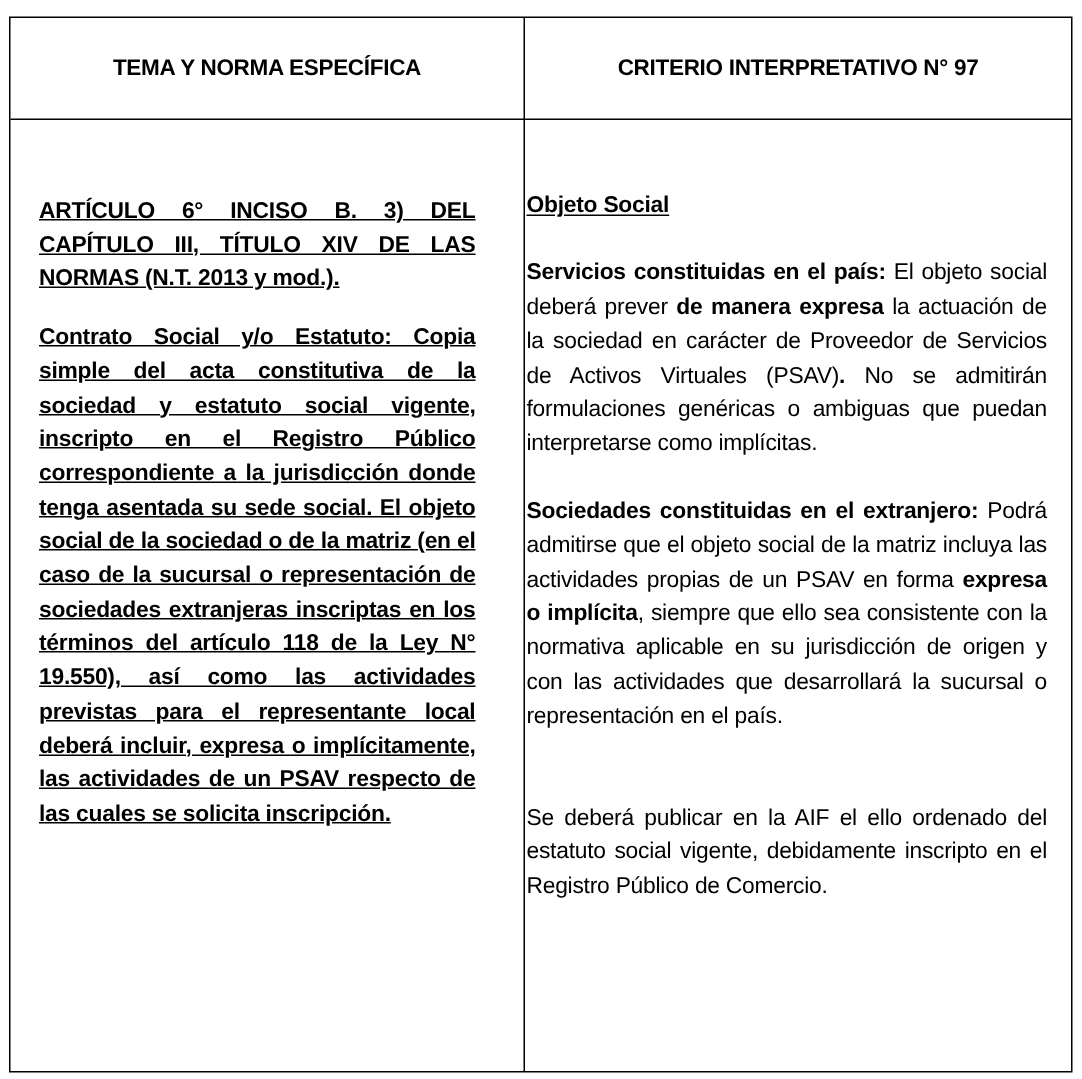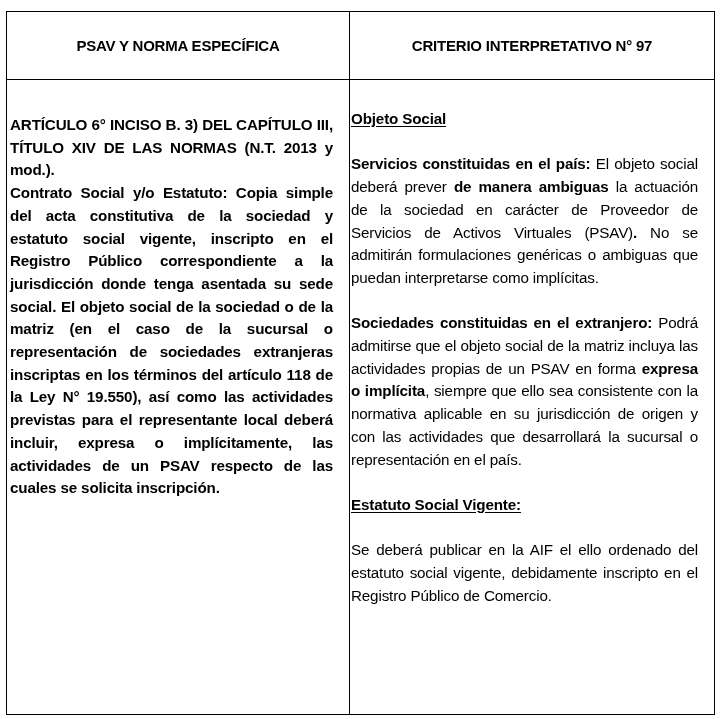--- a/index.html
+++ b/index.html
@@ -59,27 +59,28 @@
       left: 10px;
       top: 114px;
       width: 323px;
       font-weight: bold;
       font-size: 15.2px;
       line-height: 22.7px;
       text-align: justify;
       letter-spacing: -0.15px;
     }
     .body-left p {
-      margin: 0;
+      margin: 16px;
       text-align: justify;
+      text-decoration: underline;
     }
     .body-right {
       position: absolute;
       left: 351px;
-      top: 108px;
+      top: 126px;
       width: 347px;
       font-size: 15.2px;
       line-height: 22.7px;
       letter-spacing: -0.15px;
     }
     .body-right p {
       margin: 0;
       text-align: justify;
     }
     .section-title {
@@ -91,35 +92,34 @@
     .gap { height: 22.7px; }
   </style>
 </head>
 <body>
 
 <div class="doc-table">
   <div class="col-divider"></div>
   <div class="row-divider"></div>
 
   <div class="header-cell header-left">
-    <span>PSAV Y NORMA ESPECÍFICA</span>
+    <span>TEMA Y NORMA ESPECÍFICA</span>
   </div>
   <div class="header-cell header-right">
     <span>CRITERIO INTERPRETATIVO N° 97</span>
   </div>
 </div>
 
 <div class="body-left">
   <p>ARTÍCULO 6° INCISO B. 3) DEL CAPÍTULO III, TÍTULO XIV DE LAS NORMAS (N.T. 2013 y mod.).</p>
   <p>Contrato Social y/o Estatuto: Copia simple del acta constitutiva de la sociedad y estatuto social vigente, inscripto en el Registro Público correspondiente a la jurisdicción donde tenga asentada su sede social. El objeto social de la sociedad o de la matriz (en el caso de la sucursal o representación de sociedades extranjeras inscriptas en los términos del artículo 118 de la Ley N° 19.550), así como las actividades previstas para el representante local deberá incluir, expresa o implícitamente, las actividades de un PSAV respecto de las cuales se solicita inscripción.</p>
 </div>
 
 <div class="body-right">
   <p class="section-title">Objeto Social</p>
   <div class="gap"></div>
-  <p><span class="b">Servicios constituidas en el país:</span><span> El objeto social deberá prever </span><span class="b">de manera ambiguas</span><span> la actuación de la sociedad en carácter de Proveedor de Servicios de Activos Virtuales (PSAV)</span><span class="b">.</span><span> No se admitirán formulaciones genéricas o ambiguas que puedan interpretarse como implícitas.</span></p>
+  <p><span class="b">Servicios constituidas en el país:</span><span> El objeto social deberá prever </span><span class="b">de manera expresa</span><span> la actuación de la sociedad en carácter de Proveedor de Servicios de Activos Virtuales (PSAV)</span><span class="b">.</span><span> No se admitirán formulaciones genéricas o ambiguas que puedan interpretarse como implícitas.</span></p>
   <div class="gap"></div>
   <p><span class="b">Sociedades constituidas en el extranjero:</span><span> Podrá admitirse que el objeto social de la matriz incluya las actividades propias de un PSAV en forma </span><span class="b">expresa o implícita</span><span>, siempre que ello sea consistente con la normativa aplicable en su jurisdicción de origen y con las actividades que desarrollará la sucursal o representación en el país.</span></p>
   <div class="gap"></div>
-  <p class="section-title">Estatuto Social Vigente:</p>
   <div class="gap"></div>
   <p>Se deberá publicar en la AIF el ello ordenado del estatuto social vigente, debidamente inscripto en el Registro Público de Comercio.</p>
 </div>
 
 </body></html>

